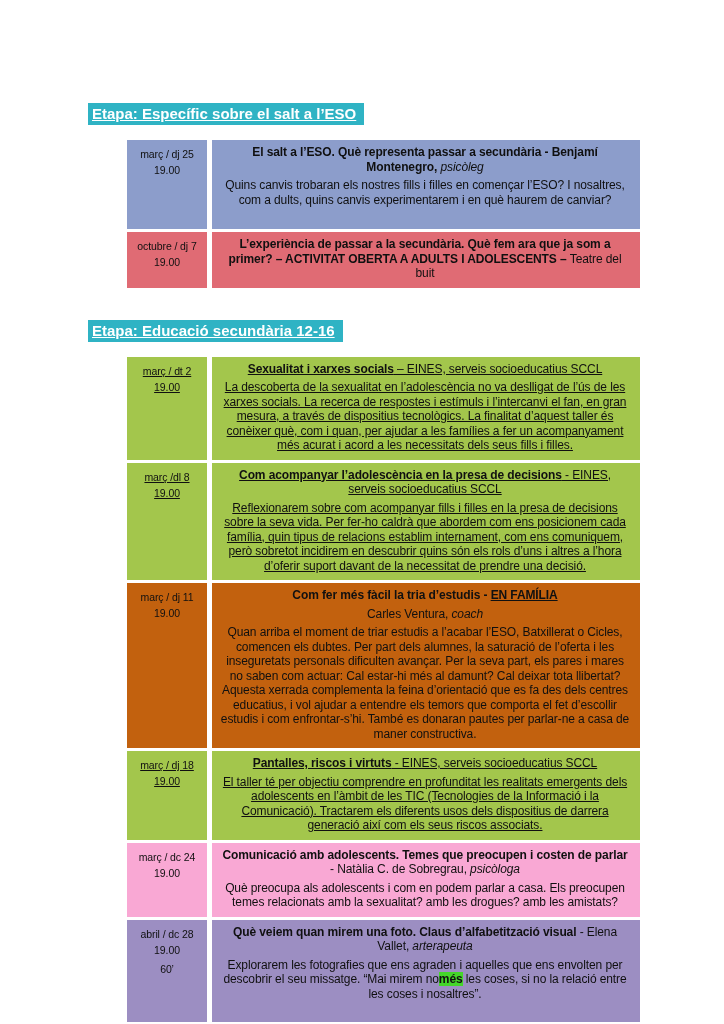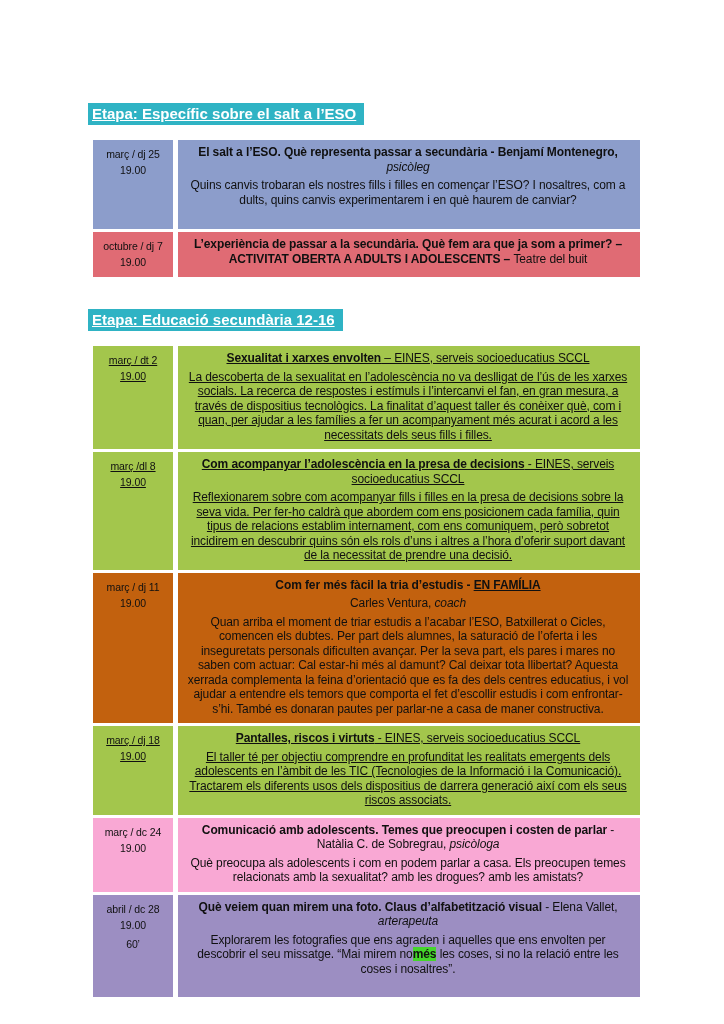--- a/index.html
+++ b/index.html
@@ -2,21 +2,21 @@
 <html><head>
 <meta charset="utf-8">
 <style>
   html,body{margin:0;padding:0;}
   body{width:724px;height:1024px;background:#ffffff;font-family:"Liberation Sans",sans-serif;color:#101010;}
   .page{box-sizing:border-box;width:724px;height:1024px;padding:103px 84px 20px 88px;overflow:hidden;}
   .section + .section{margin-top:32px;}
   .section-heading{display:inline-block;background:#2FB3C4;color:#ffffff;font-size:15px;font-weight:700;
     text-decoration:underline;padding:2px 8px 3px 4px;margin:0 0 15px 0;}
   .schedule{display:flex;flex-direction:column;gap:3px;margin-left:5px;}
-  .row{display:flex;gap:5px;}
+  .row{display:flex;gap:5px;margin-left:34px;}
   .cell{box-sizing:border-box;}
   .cell-date{flex:0 0 80px;text-align:center;font-size:10.5px;line-height:16px;padding-top:6px;letter-spacing:-0.1px;}
   .cell-desc{flex:1;padding:5px 10px 7px 8px;font-size:12px;line-height:14.5px;letter-spacing:-0.1px;text-align:center;}
   .cell-desc p{margin:0 0 4px 0;}
   .cell-desc p:last-child{margin-bottom:0;}
   .title strong{font-weight:700;}
   .title em, .speaker em{font-style:italic;font-weight:400;}
   .u{text-decoration:underline;}
   .hl{background:#44D62A;font-weight:bold;}
   .duration{margin-top:3px;}
@@ -67,21 +67,21 @@
     <h2 class="section-heading">Etapa: Educació secundària 12-16</h2>
 
     <div class="schedule">
 
       <div class="row h-86">
         <div class="cell cell-date bg-green">
           <div>març / dt 2</div>
           <div>19.00</div>
         </div>
         <div class="cell cell-desc bg-green">
-          <p class="title"><strong>Sexualitat i xarxes envolten</strong><span> – EINES, serveis socioeducatius SCCL</span></p>
+          <p class="title"><strong>Sexualitat i xarxes socials</strong><span> – EINES, serveis socioeducatius SCCL</span></p>
           <p class="body">La descoberta de la sexualitat en l’adolescència no va deslligat de l’ús de les xarxes socials. La recerca de respostes i estímuls i l’intercanvi el fan, en gran mesura, a través de dispositius tecnològics. La finalitat d’aquest taller és conèixer què, com i quan, per ajudar a les famílies a fer un acompanyament més acurat i acord a les necessitats dels seus fills i filles.</p>
         </div>
       </div>
 
       <div class="row h-88">
         <div class="cell cell-date bg-green">
           <div>març /dl 8</div>
           <div>19.00</div>
         </div>
         <div class="cell cell-desc bg-green">

